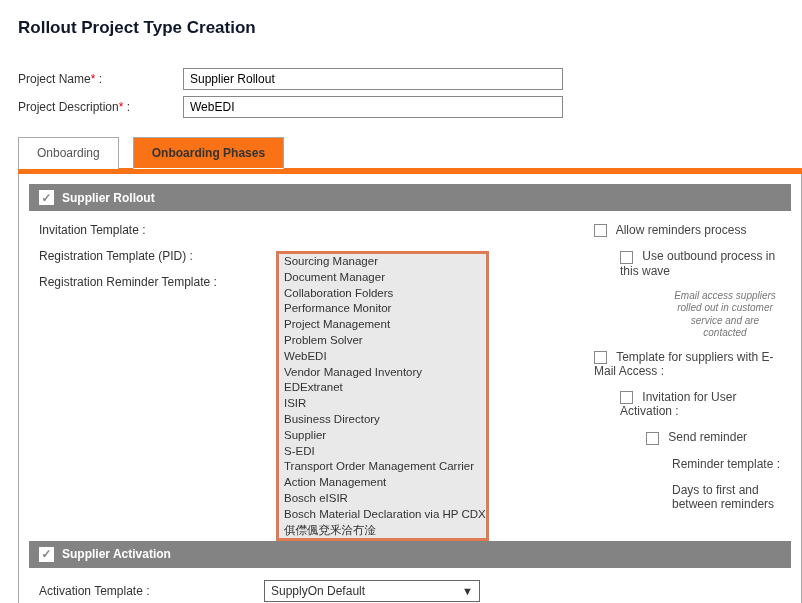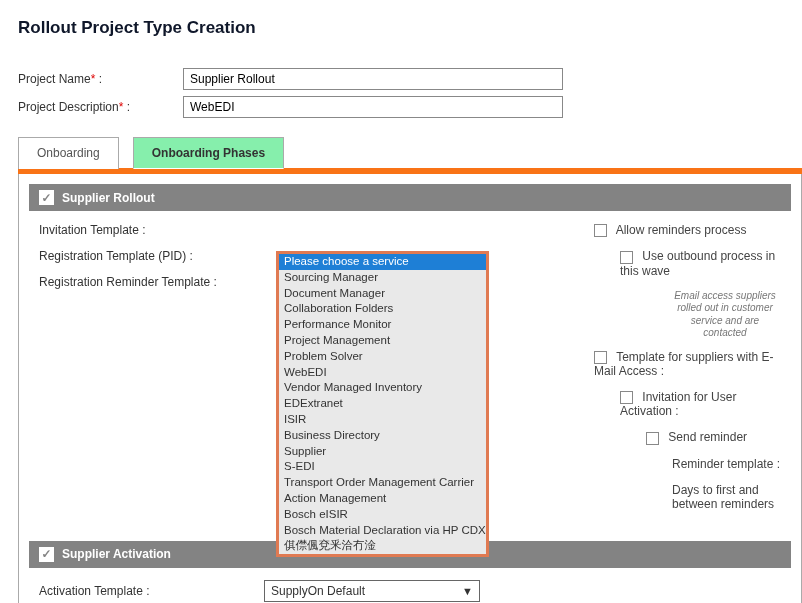--- a/index.html
+++ b/index.html
@@ -50,21 +50,21 @@
     padding: 8px 18px;
     background: #fff;
     color: #555;
     font-size: 12px;
     cursor: pointer;
     position: relative;
     top: 1px;
   }
   .tab.active {
     font-weight: bold;
-    background: #86efac;
+    background: #f97316;
     color: #333;
     border-bottom: 1px solid #fff;
   }
   .tab-body {
     border: 1px solid #aaa;
     border-top: none;
     padding: 10px;
     position: relative;
   }
   
@@ -239,21 +239,20 @@
           <div class="field-line indent3">
             <span class="rlabel">Reminder template :</span>
           </div>
           <div class="field-line indent3">
             <span class="rlabel">Days to first and between reminders</span>
           </div>
         </div>
       </div>
 
       <div class="dropdown-popup" id="service-dropdown">
-          <div class="opt selected">Please choose a service</div>
           <div class="opt">Sourcing Manager</div>
           <div class="opt">Document Manager</div>
           <div class="opt">Collaboration Folders</div>
           <div class="opt">Performance Monitor</div>
           <div class="opt">Project Management</div>
           <div class="opt">Problem Solver</div>
           <div class="opt">WebEDI</div>
           <div class="opt">Vendor Managed Inventory</div>
           <div class="opt">EDExtranet</div>
           <div class="opt">ISIR</div>

